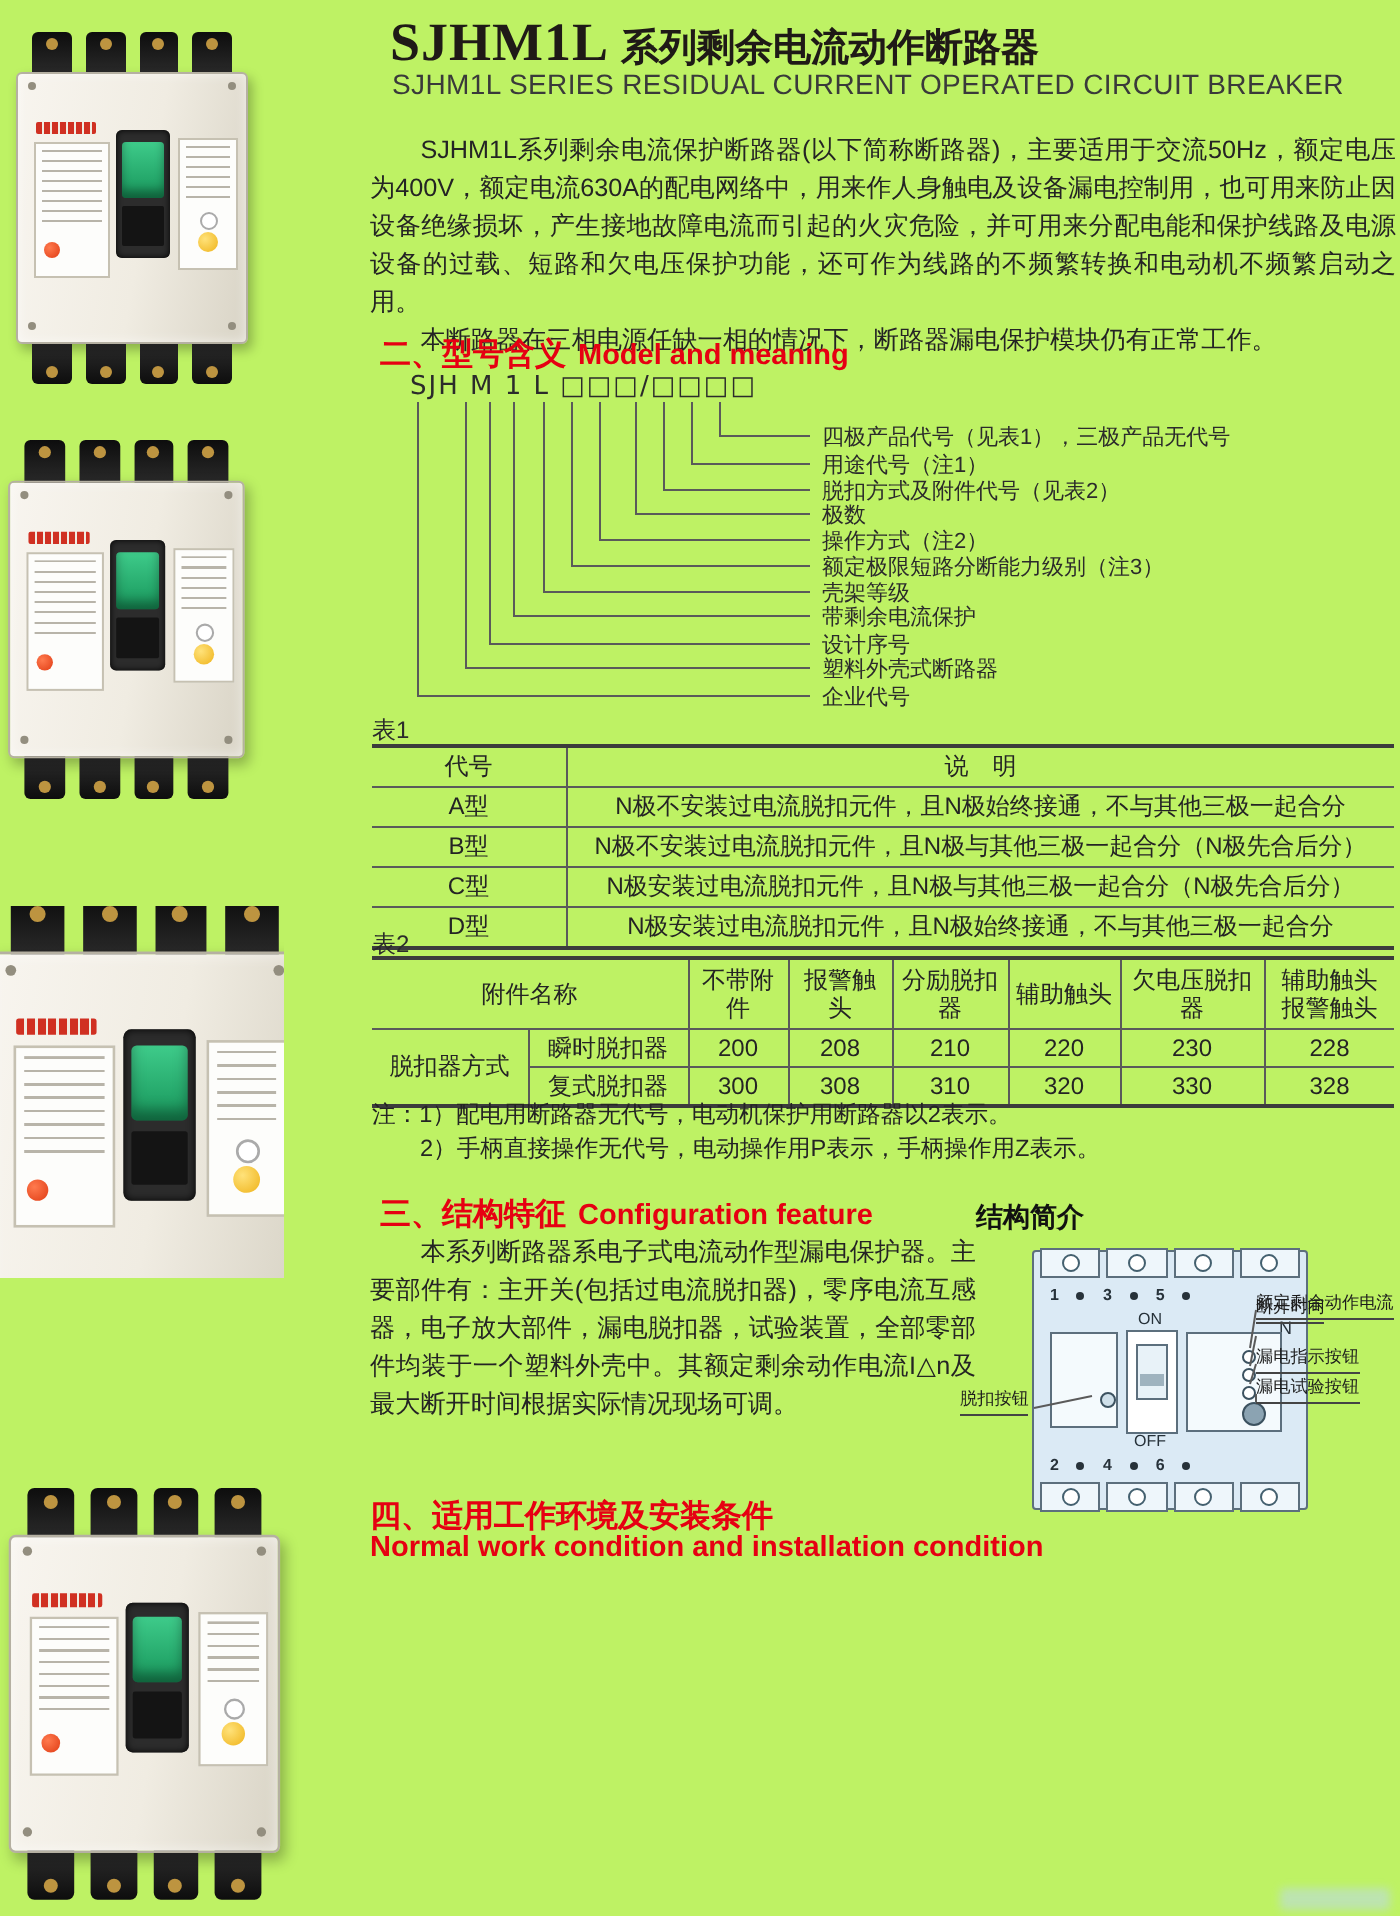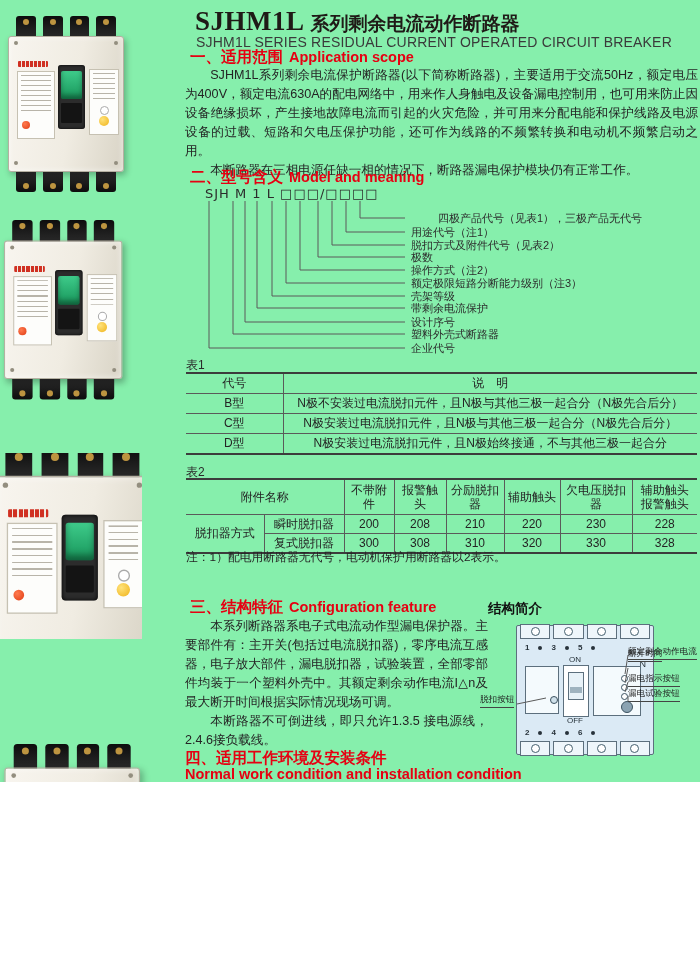--- a/index.html
+++ b/index.html
@@ -1,16 +1,16 @@
 <!DOCTYPE html>
 <html><head>
 <meta charset="utf-8">
 <style>
   html,body{margin:0;padding:0;background:#ffffff;}
-  #page{position:relative;width:700px;height:782px;background:#86efac;overflow:hidden;
+  #page{position:relative;width:700px;height:958px;background:#bef264;overflow:hidden;
         font-family:"Liberation Sans","DejaVu Sans",sans-serif;color:#1f1a17;}
   .abs{position:absolute;}
 
   
   #title-line{left:195px;top:6px;white-space:nowrap;}
   #title-model{font-family:"Liberation Serif","DejaVu Serif",serif;font-weight:bold;font-size:27px;letter-spacing:0.5px;}
   #title-zh{font-size:19px;font-weight:bold;margin-left:6px;}
   #title-en{left:196px;top:34px;font-size:14px;color:#3a3a3a;letter-spacing:0.2px;}
 
   
@@ -309,23 +309,20 @@
           </div>
         </div>
       </div>
     </div>
 
   <div class="abs" id="title-line">
     <span id="title-model">SJHM1L</span><span id="title-zh">系列剩余电流动作断路器</span>
   </div>
   <div class="abs" id="title-en">SJHM1L SERIES RESIDUAL CURRENT OPERATED CIRCUIT BREAKER</div>
 
-  <div class="abs sec-head" style="left:190px;top:47px;">
-    <span>一、</span><span>适用范围</span><span class="en">Application scope</span>
-  </div>
   <div class="abs body-txt" style="left:185px;top:66px;width:513px;">
     <p>SJHM1L系列剩余电流保护断路器(以下简称断路器)，主要适用于交流50Hz，额定电压为400V，额定电流630A的配电网络中，用来作人身触电及设备漏电控制用，也可用来防止因设备绝缘损坏，产生接地故障电流而引起的火灾危险，并可用来分配电能和保护线路及电源设备的过载、短路和欠电压保护功能，还可作为线路的不频繁转换和电动机不频繁启动之用。</p>
     <p>本断路器在三相电源任缺一相的情况下，断路器漏电保护模块仍有正常工作。</p>
   </div>
 
   <div class="abs sec-head" style="left:190px;top:167px;">
     <span>二、</span><span>型号含义</span><span class="en">Model and meaning</span>
   </div>
   <div class="abs" id="model-diagram">
     <div id="model-code">SJH M 1 L □□□/□□□□</div>
@@ -336,21 +333,21 @@
         <polyline points="72,15 72,122 220,122" fill="none" stroke="#5a5a5a" stroke-width="1"></polyline>
         <polyline points="87,15 87,110 220,110" fill="none" stroke="#5a5a5a" stroke-width="1"></polyline>
         <polyline points="101,15 101,97 220,97" fill="none" stroke="#5a5a5a" stroke-width="1"></polyline>
         <polyline points="115,15 115,84 220,84" fill="none" stroke="#5a5a5a" stroke-width="1"></polyline>
         <polyline points="133,15 133,71 220,71" fill="none" stroke="#5a5a5a" stroke-width="1"></polyline>
         <polyline points="147,15 147,59 220,59" fill="none" stroke="#5a5a5a" stroke-width="1"></polyline>
         <polyline points="161,15 161,46 220,46" fill="none" stroke="#5a5a5a" stroke-width="1"></polyline>
         <polyline points="175,15 175,32 220,32" fill="none" stroke="#5a5a5a" stroke-width="1"></polyline>
       </svg>
 
-  <div class="model-label" style="top: 25px; margin-left: 27px;">四极产品代号（见表1），三极产品无代号</div>
+  <div class="model-label" style="top: 25px;">四极产品代号（见表1），三极产品无代号</div>
       <div class="model-label" style="top: 39px;">用途代号（注1）</div>
       <div class="model-label" style="top: 52px;">脱扣方式及附件代号（见表2）</div>
       <div class="model-label" style="top: 64px;">极数</div>
       <div class="model-label" style="top: 77px;">操作方式（注2）</div>
       <div class="model-label" style="top: 90px;">额定极限短路分断能力级别（注3）</div>
       <div class="model-label" style="top: 103px; text-align: center;">壳架等级</div>
       <div class="model-label" style="top: 115px;">带剩余电流保护</div>
       <div class="model-label" style="top: 129px;">设计序号</div>
       <div class="model-label" style="top: 141px;">塑料外壳式断路器</div>
       <div class="model-label" style="top: 155px;">企业代号</div>
@@ -362,20 +359,24 @@
         <col style="width:97px">
         <col>
       </colgroup>
     <thead>
         <tr>
       <th>代号</th>
       <th>说　明</th>
     </tr>
       </thead>
     <tbody id="table1-body">
+        <tr>
+          <td>A型</td>
+          <td>N极不安装过电流脱扣元件，且N极始终接通，不与其他三极一起合分</td>
+        </tr>
         <tr>
           <td>B型</td>
           <td>N极不安装过电流脱扣元件，且N极与其他三极一起合分（N极先合后分）</td>
         </tr>
         <tr>
           <td>C型</td>
           <td>N极安装过电流脱扣元件，且N极与其他三极一起合分（N极先合后分）</td>
         </tr>
         <tr>
           <td>D型</td>
@@ -425,28 +426,28 @@
           <td>308</td>
           <td>310</td>
           <td>320</td>
           <td>330</td>
           <td>328</td>
         </tr>
       </tbody>
   </table>
   <div class="abs notes" style="left:186px;top:551px;" id="table2-notes">
       <div>注：1）配电用断路器无代号，电动机保护用断路器以2表示。</div>
+      <div class="cont">2）手柄直接操作无代号，电动操作用P表示，手柄操作用Z表示。</div>
     </div>
 
   <div class="abs sec-head" style="left:190px;top:597px;">
     <span>三、</span><span>结构特征</span><span class="en">Configuration feature</span>
   </div>
   <div class="abs body-txt" style="left:185px;top:617px;width:303px;">
     <p>本系列断路器系电子式电流动作型漏电保护器。主要部件有：主开关(包括过电流脱扣器)，零序电流互感器，电子放大部件，漏电脱扣器，试验装置，全部零部件均装于一个塑料外壳中。其额定剩余动作电流I△n及最大断开时间根据实际情况现场可调。</p>
-    <p>本断路器不可倒进线，即只允许1.3.5 接电源线，2.4.6接负载线。</p>
   </div>
 
   <div class="abs" id="struct-diagram">
     <div id="struct-title">结构简介</div>
     <div id="sd-breaker">
       <div class="sd-terms top" id="sd-terms-top">
           <div class="sd-term">
             <i></i>
           </div>
           <div class="sd-term">

